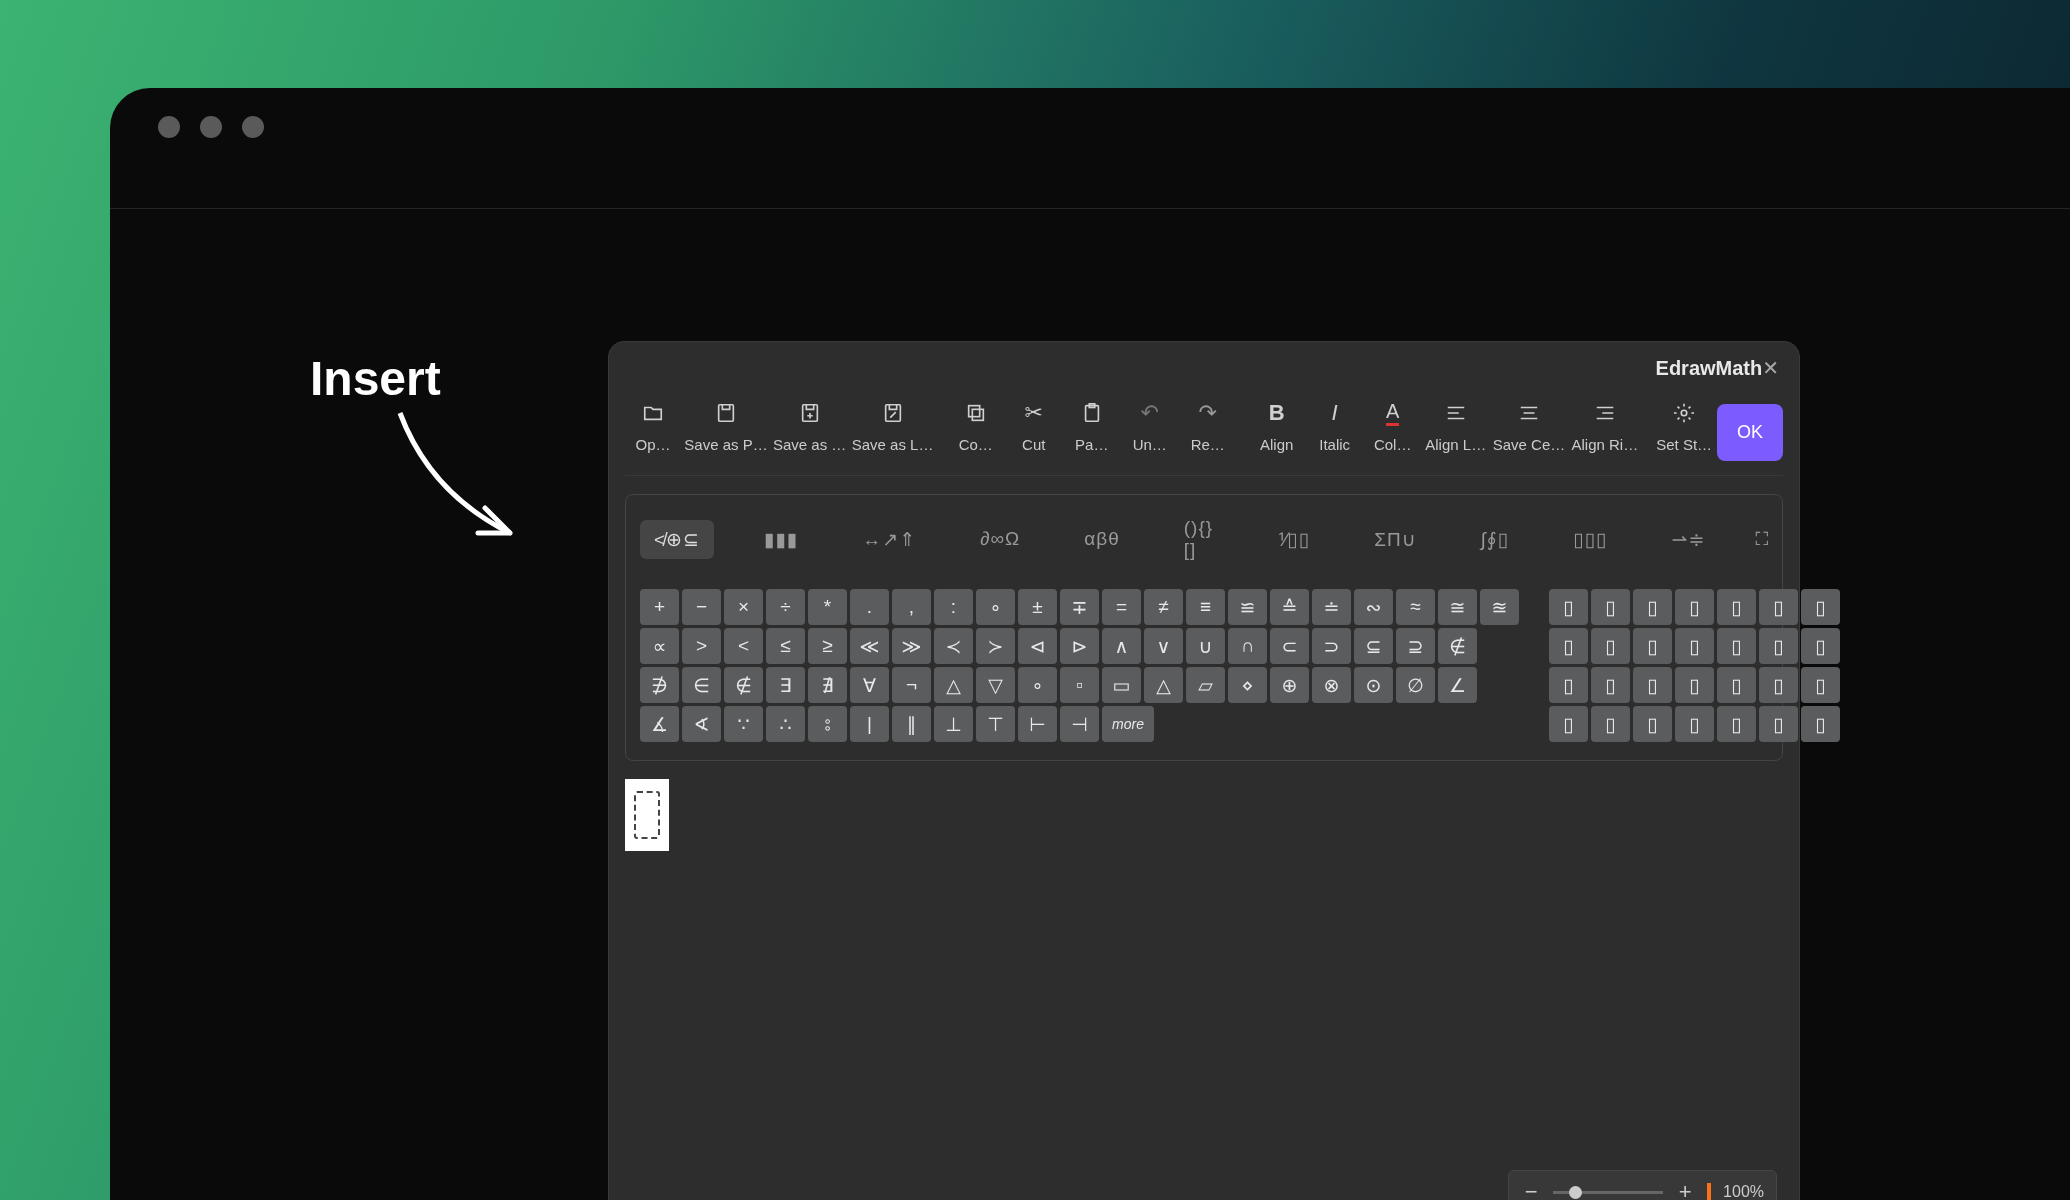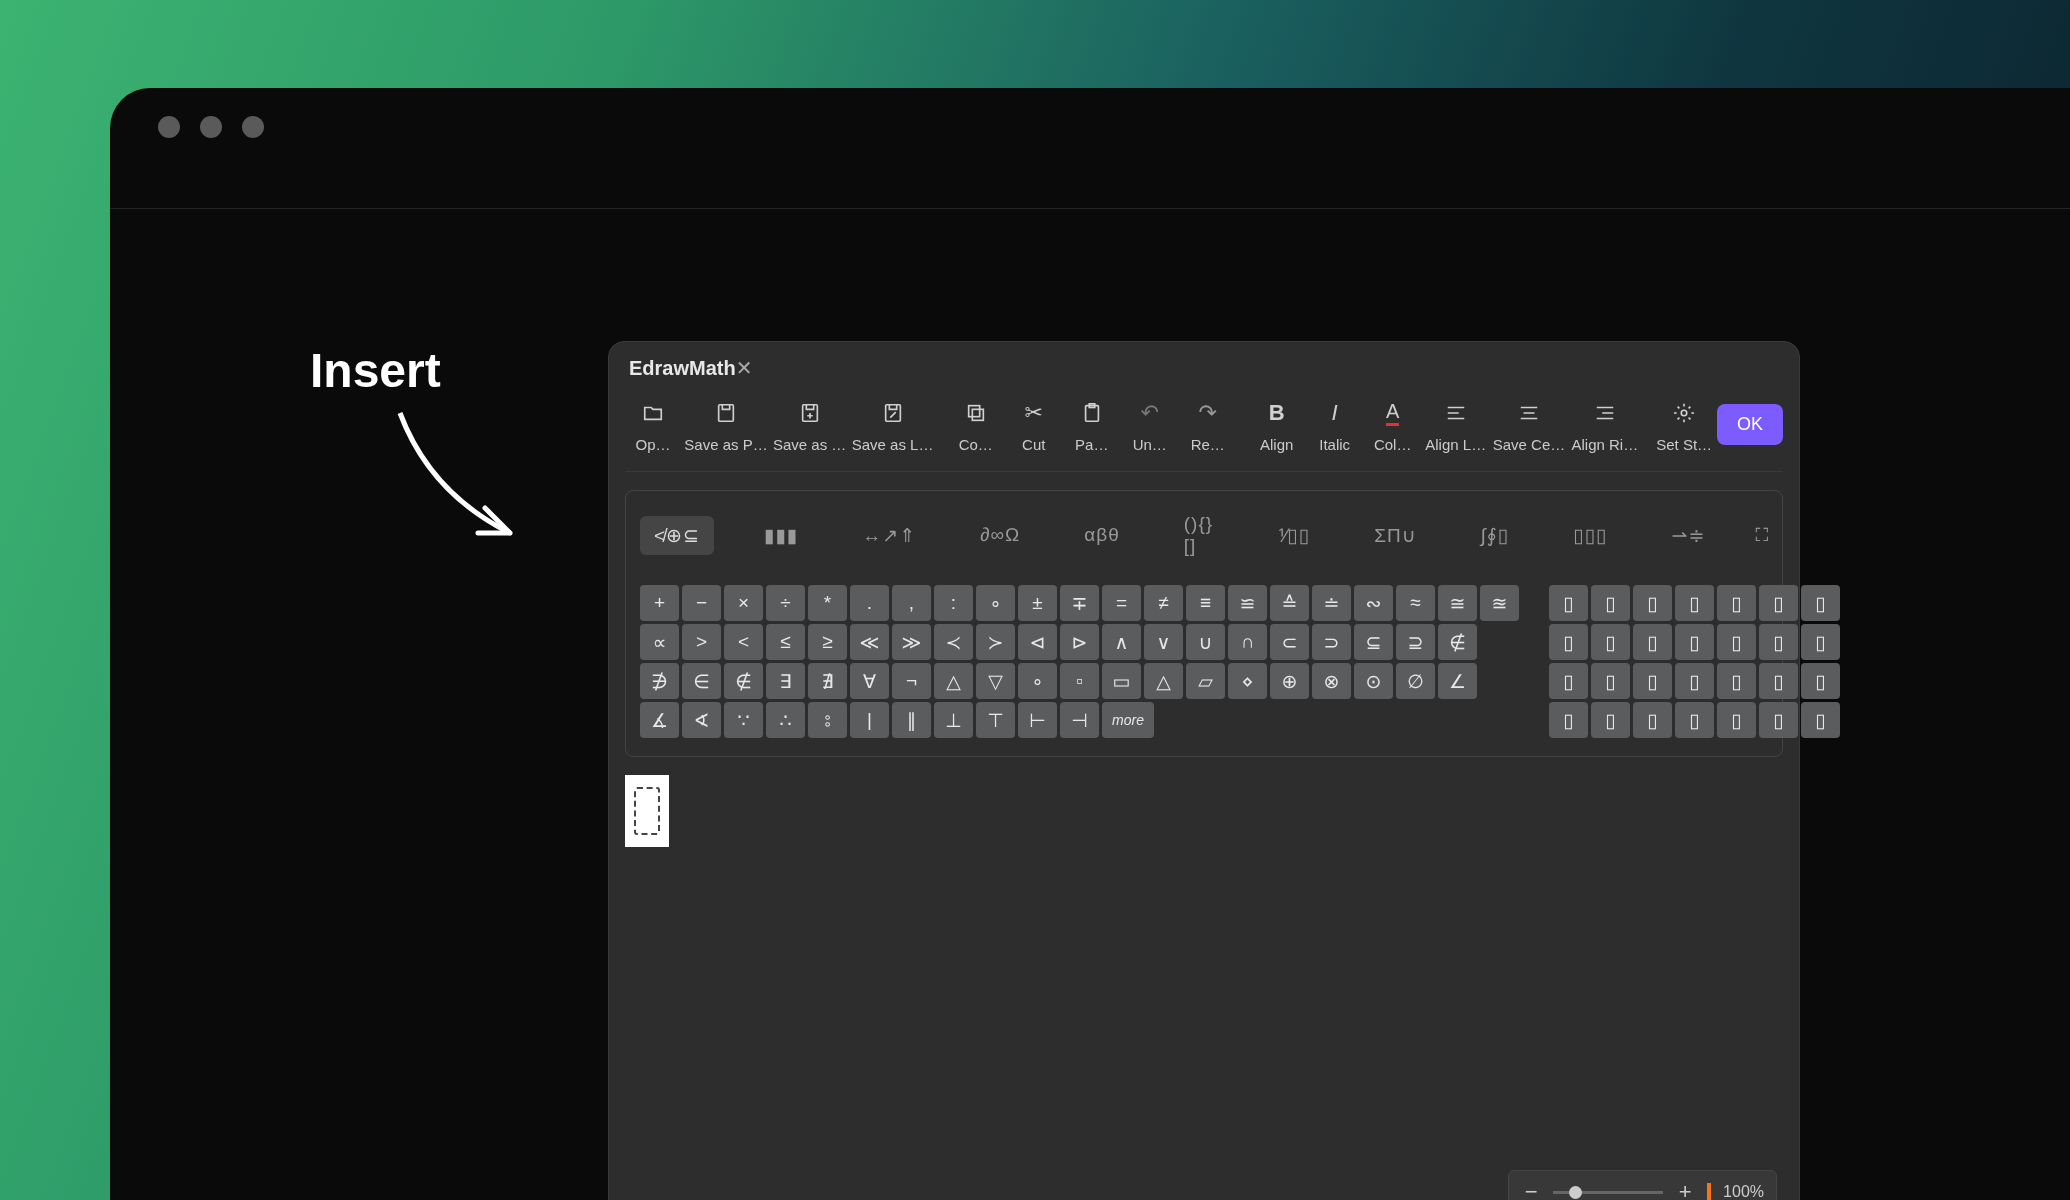--- a/index.html
+++ b/index.html
@@ -35,21 +35,21 @@
   position: absolute;
   top: 120px;
   left: 0;
   right: 0;
   height: 1px;
   background: #252525;
 }
 .annotation {
   position: absolute;
   left: 200px;
-  top: 255px;
+  top: 263px;
   color: #fff;
   font-size: 48px;
   font-weight: 700;
 }
 .arrow-svg {
   position: absolute;
   left: 270px;
   top: 315px;
 }
 .dialog {
@@ -59,21 +59,21 @@
   width: 1192px;
   height: 898px;
   background: #2d2d2d;
   border-radius: 16px;
   border: 1px solid #3a3a3a;
   color: #ddd;
 }
 .dialog-header {
   display: flex;
   align-items: center;
-  justify-content: flex-start;
+  justify-content: flex-end;
   padding: 14px 20px 8px 20px;
 }
 .dialog-title {
   font-size: 20px;
   font-weight: 700;
   color: #e8e8e8;
 }
 .close-x {
   color: #aaa;
   font-size: 20px;
@@ -108,21 +108,21 @@
   white-space: nowrap;
 }
 .tool-sep {
   width: 10px;
 }
 .ok-btn {
   background: #7c5cff;
   color: #fff;
   border: none;
   border-radius: 8px;
-  padding: 10px 20px;
+  padding: 18px 20px;
   font-size: 18px;
   font-weight: 500;
   margin-left: auto;
   margin-top: 8px;
   cursor: pointer;
 }
 .hr {
   height: 1px;
   background: #3a3a3a;
   margin: 0 16px;

